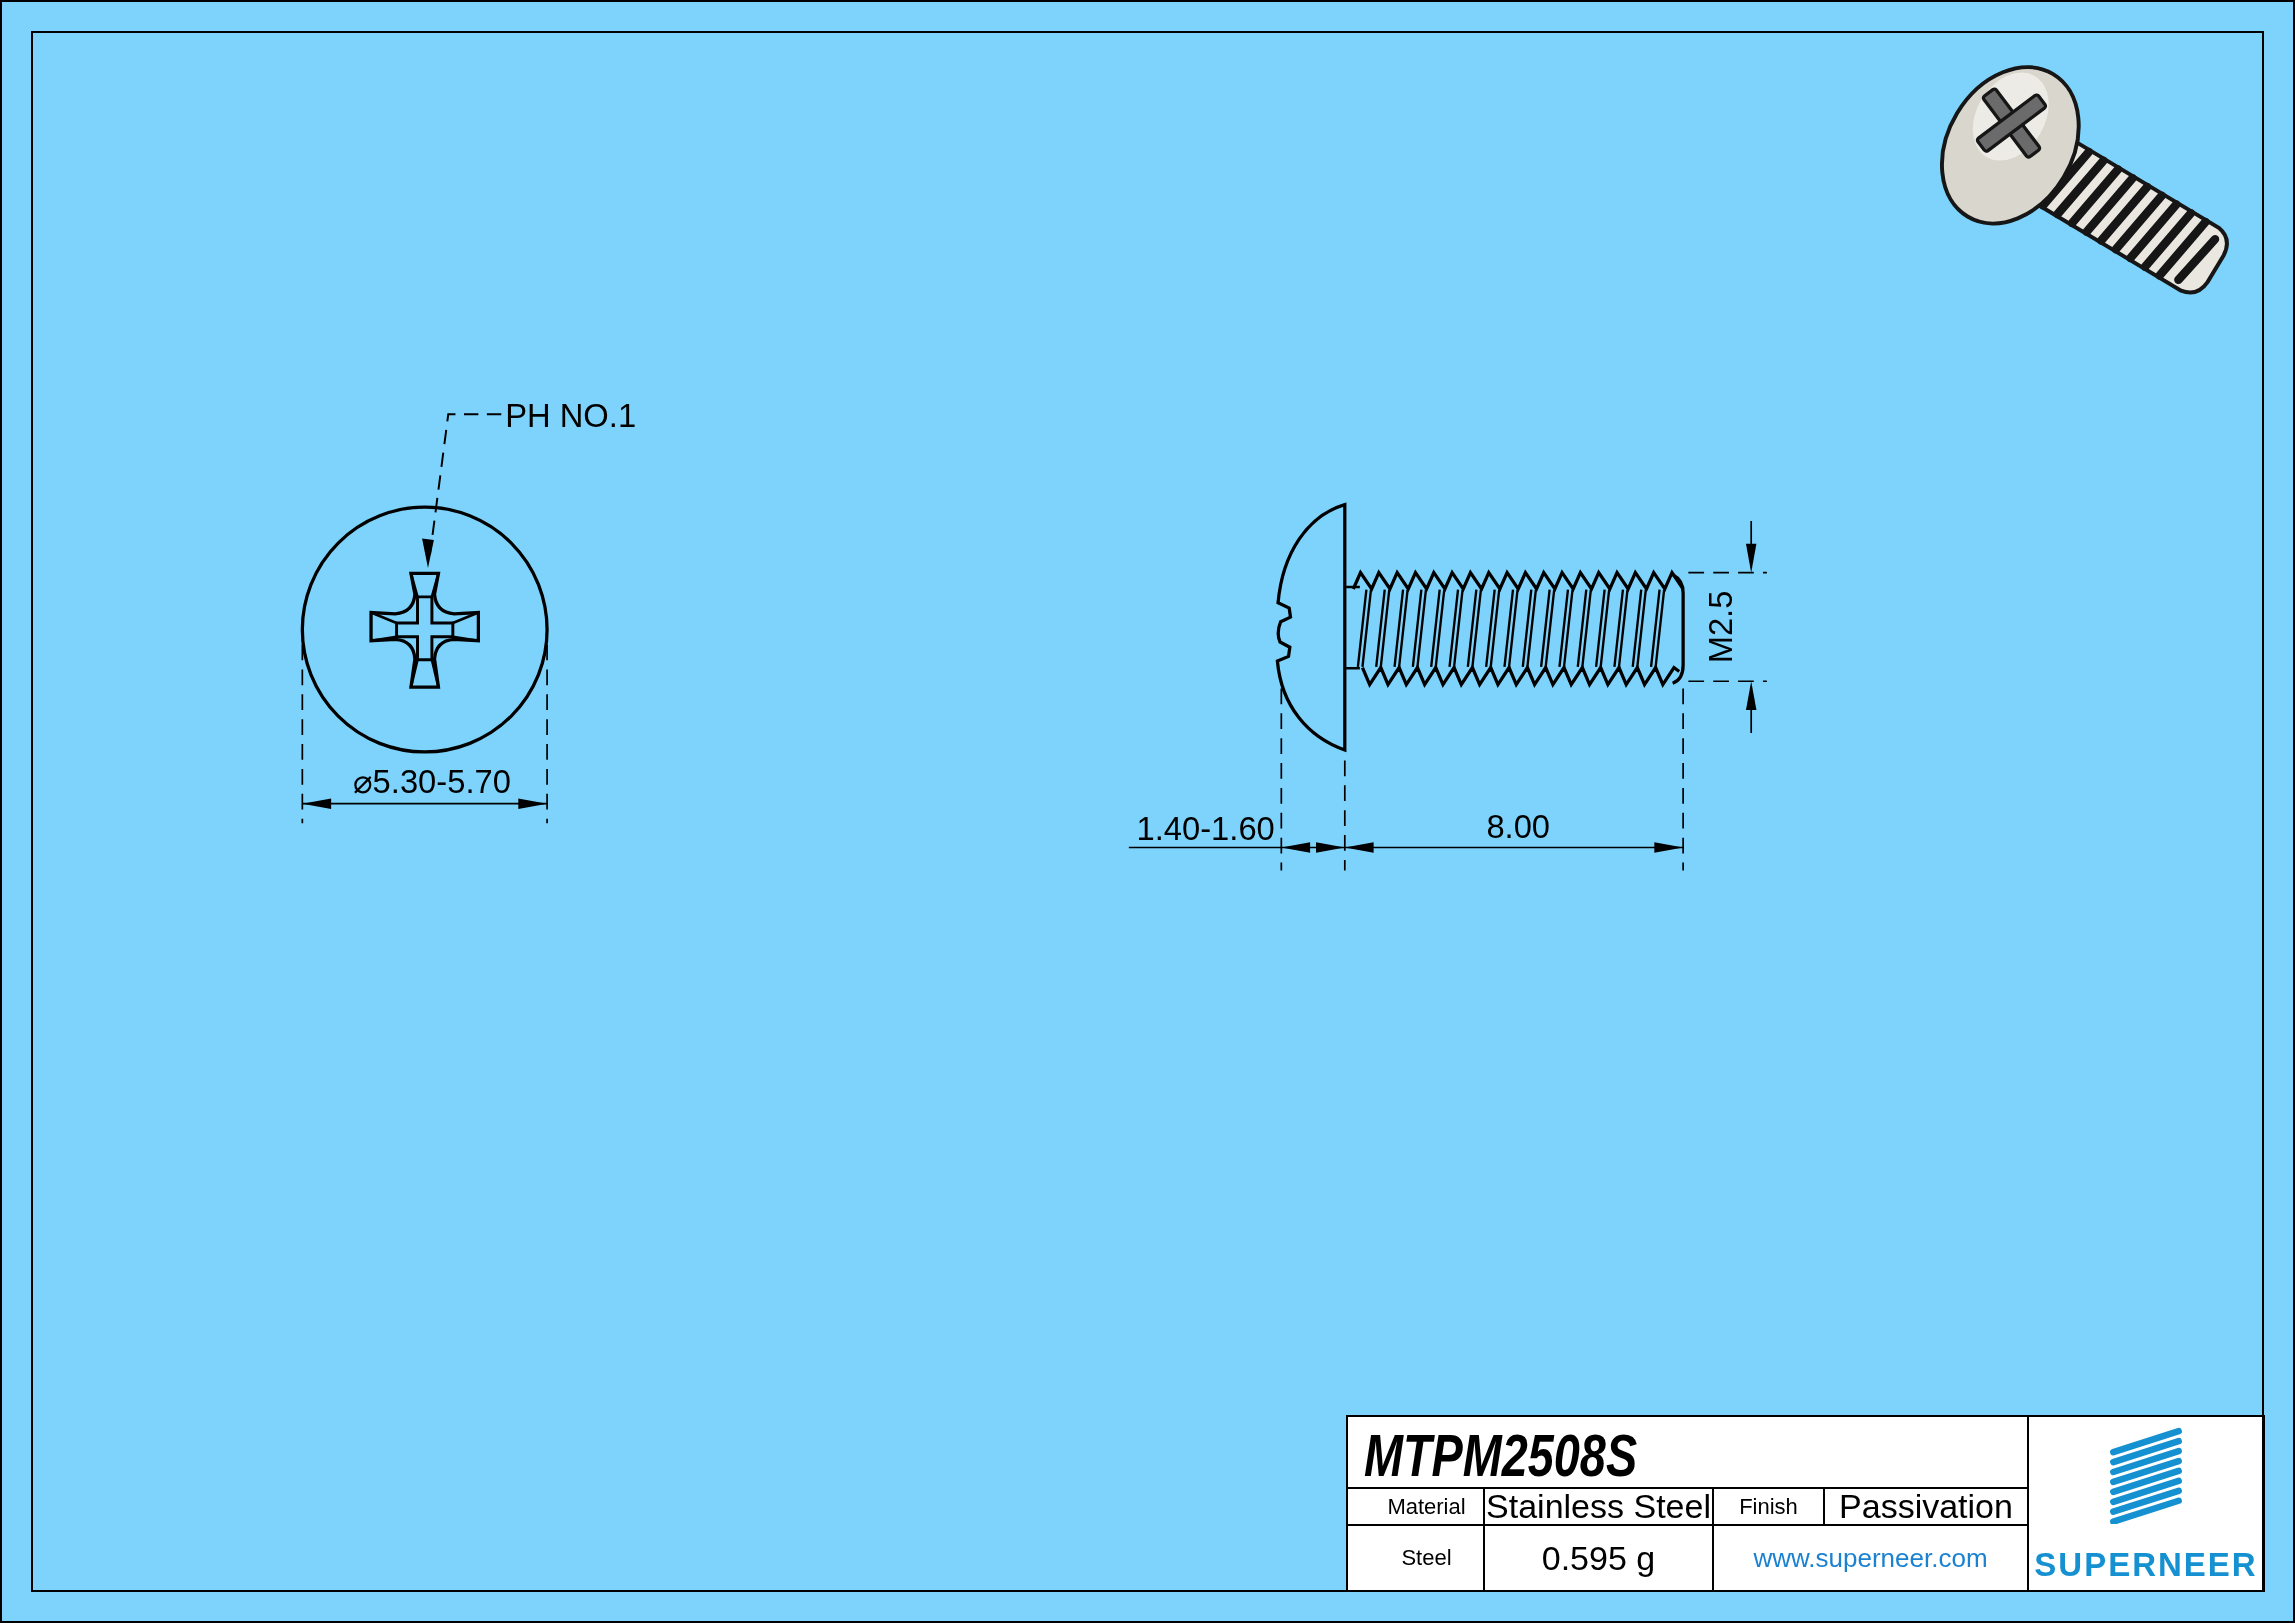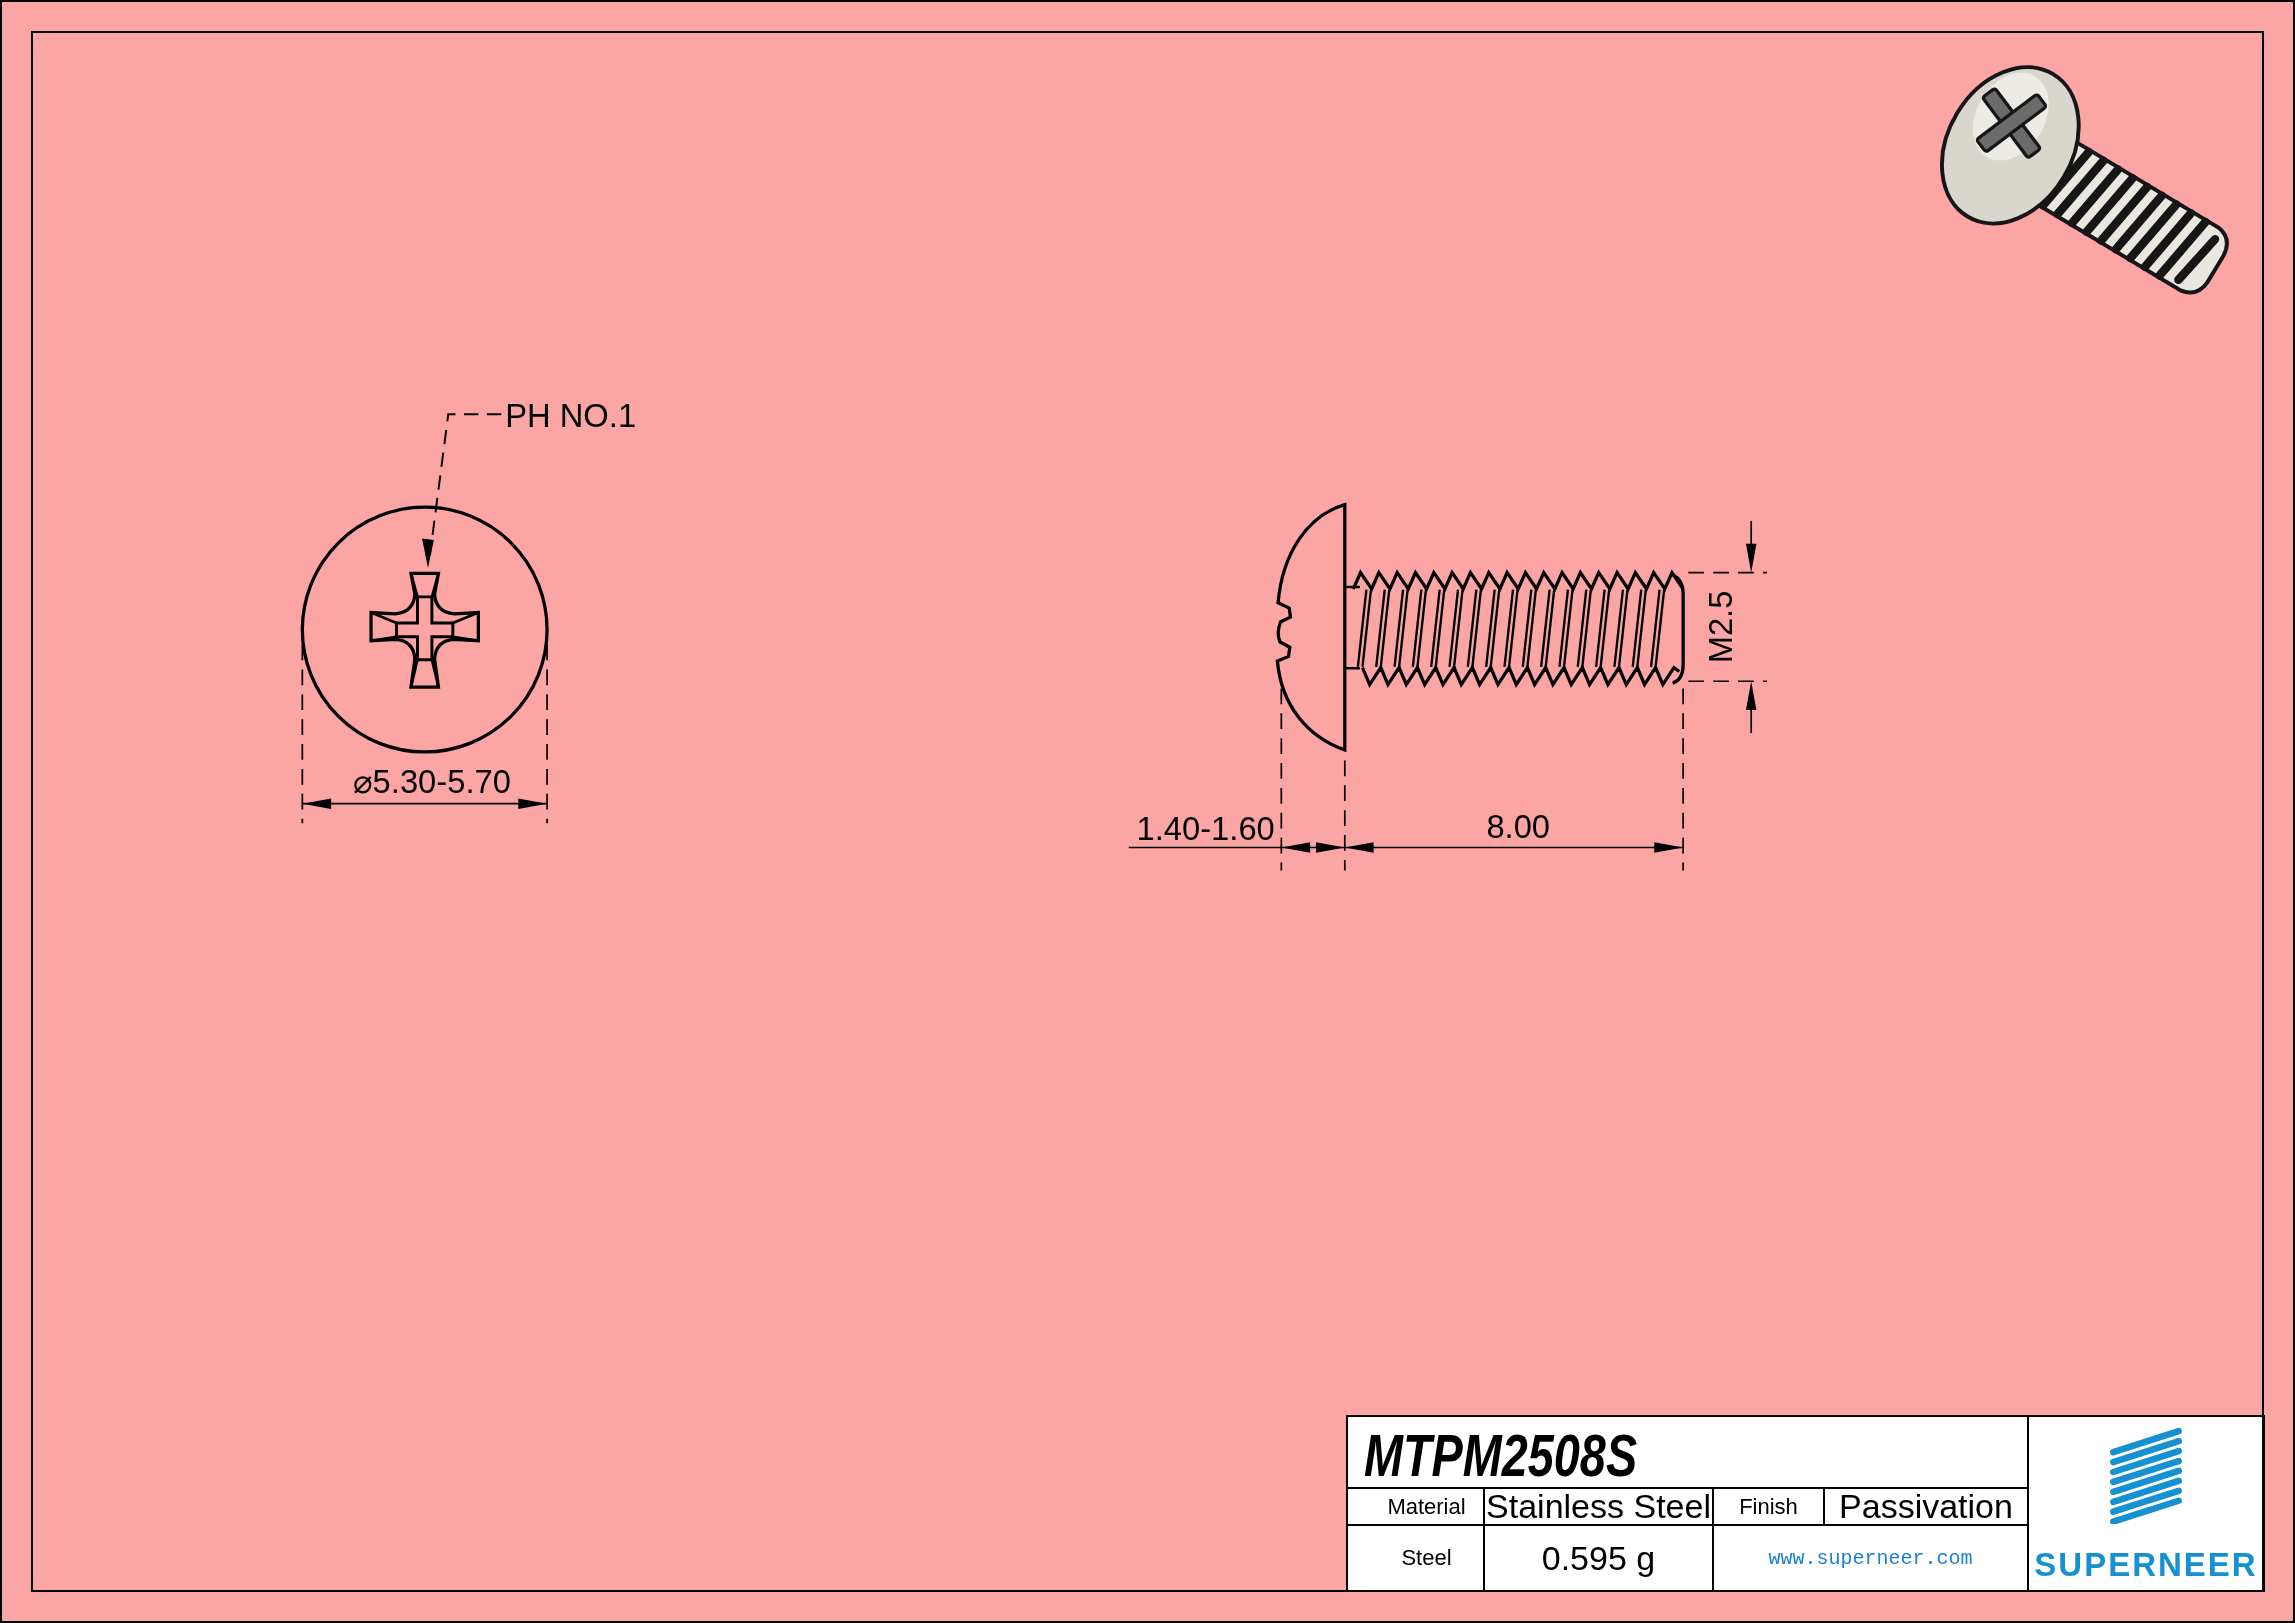--- a/index.html
+++ b/index.html
@@ -1,19 +1,19 @@
 <!DOCTYPE html>
 <html style="font-size:10.5px"><head>
 <meta charset="utf-8">
 <style>
   html,body{margin:0;padding:0;background:#e8e8e8;}
   .canvas{
     position:relative;
     width:2295px;height:1623px;
-    background:#fca5a5;
+    background:#7dd3fc;
     font-family:"Liberation Sans","DejaVu Sans",sans-serif;
     color:#000;
     overflow:hidden;
   }
   .outer-frame{position:absolute;inset:0;border:2px solid #000;pointer-events:none;}
   .inner-frame{position:absolute;left:31px;top:31px;right:31px;bottom:31px;border:2.6px solid #000;pointer-events:none;}
   svg.drawing{position:absolute;left:0;top:0;}
   svg text{font-family:"Liberation Sans","DejaVu Sans",sans-serif;fill:#000;}
   .dim-text{font-size:50px;}
   
@@ -32,21 +32,21 @@
   .tb-row.r1{height:37px;}
   .tb-row.r2{flex:1;}
   .tb-cell{display:flex;align-items:center;justify-content:center;border-right:2.6px solid #000;overflow:hidden;}
   .tb-cell.last{border-right:none;}
   .w-label{width:115px;}
   .w-value{width:229px;}
   .w-label2{width:111px;text-align:center;}
   .w-rest{flex:1;}
   .tb-label{font-size:22px;}
   .tb-value{font-size:34px;}
-  .tb-link{font-size:20px;text-decoration:none;font-family:Liberation Mono, monospace;}
+  .tb-link{font-size:26px;text-decoration:none;}
   .tb-logo{flex:1;display:flex;flex-direction:column;align-items:center;padding-top:9px;}
   .tb-wordmark{margin-top:22px;font-weight:bold;font-size:33px;letter-spacing:2px;white-space:nowrap;}
 </style>
 </head>
 <body>
 
 <div class="canvas">
 
   <svg class="drawing" width="2295" height="1623" viewBox="0 0 3507 2480">
 

